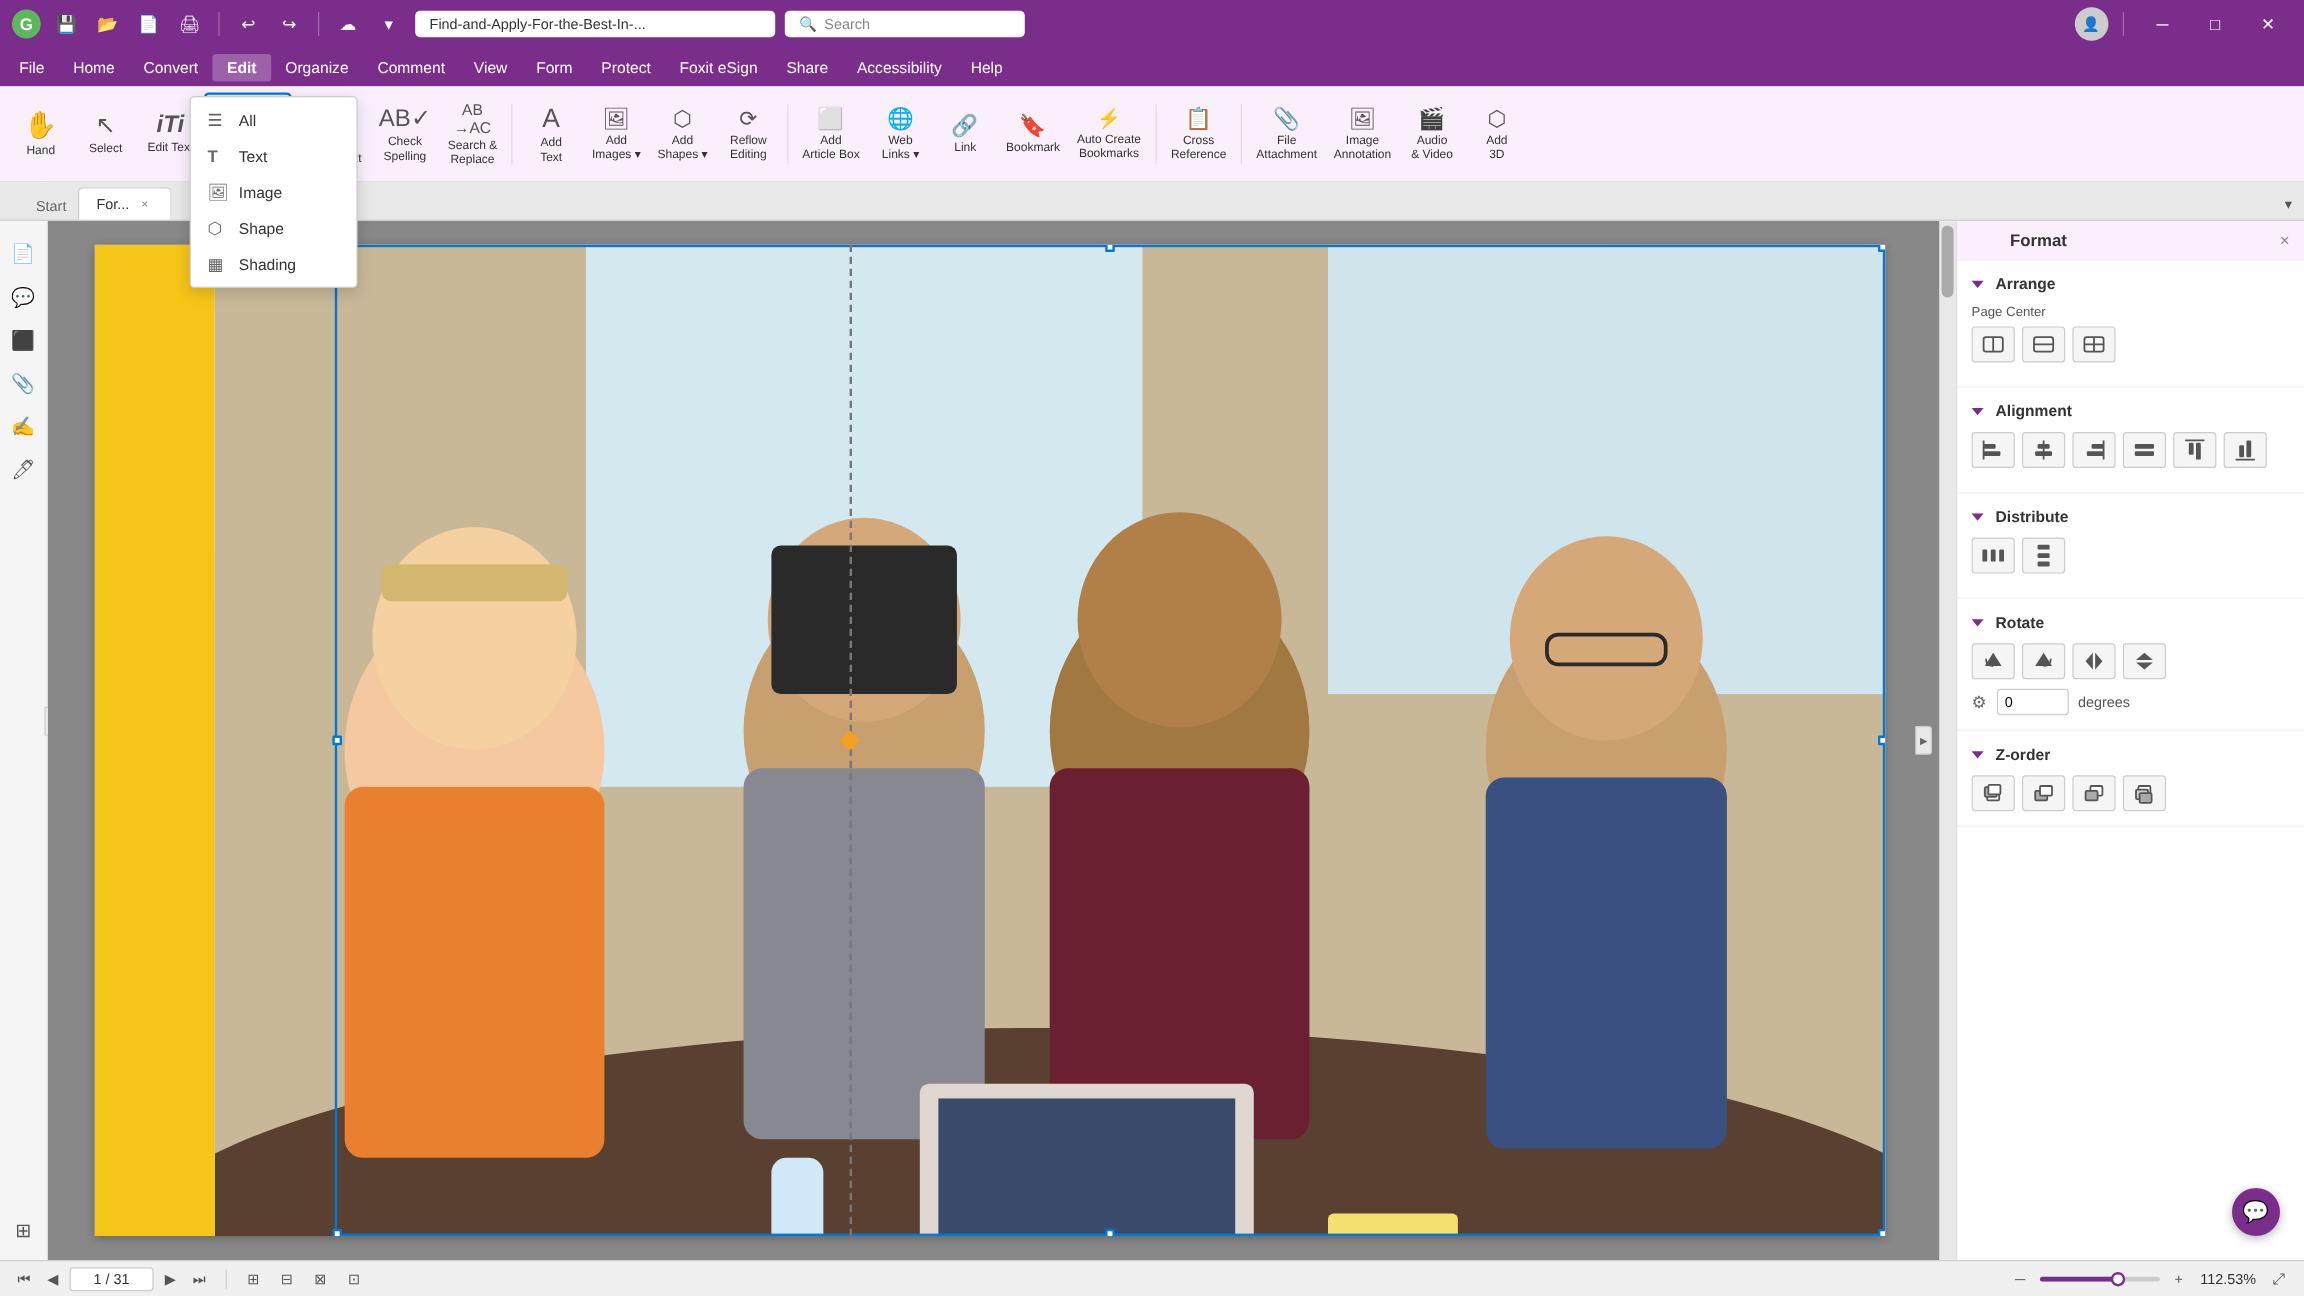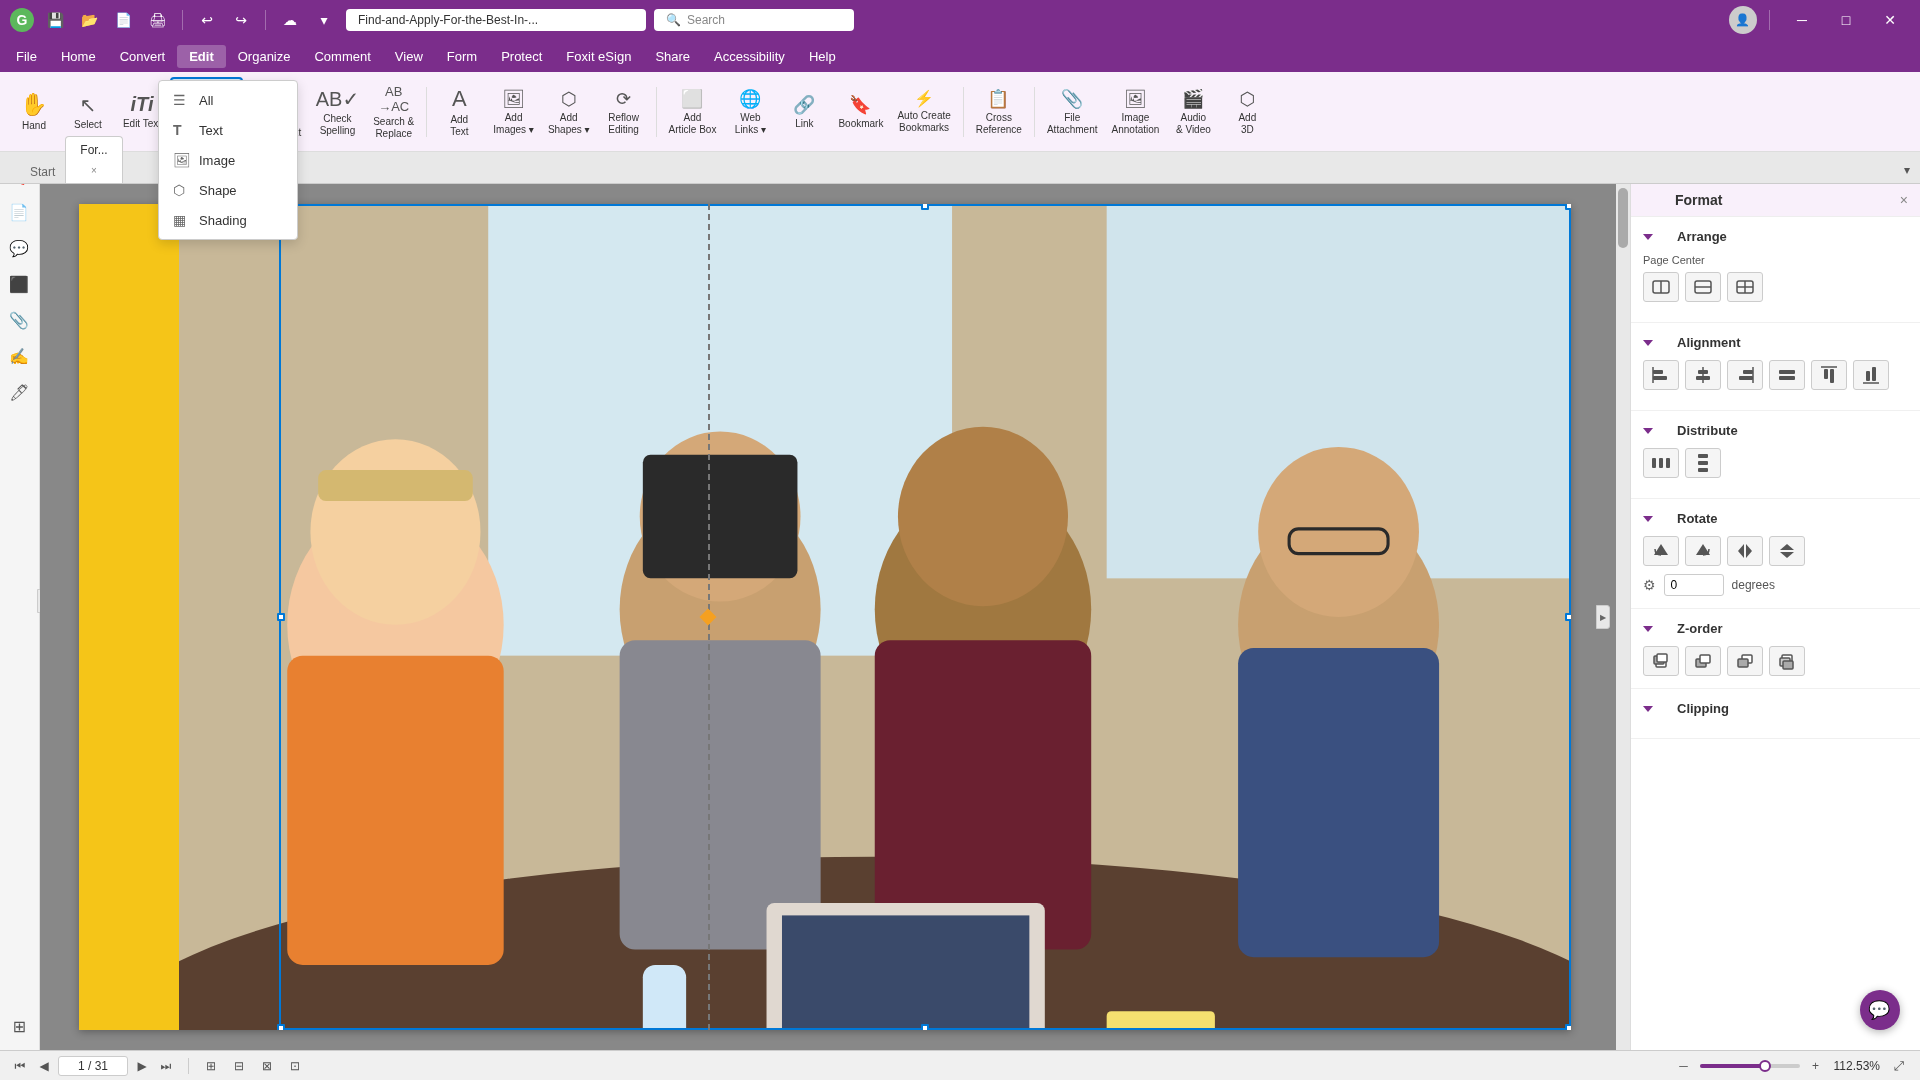--- a/index.html
+++ b/index.html
@@ -184,21 +184,20 @@
       align-items: center;
       gap: 6px;
       padding: 6px 14px;
       background: white;
       border: 1px solid #ccc;
       border-bottom: none;
       border-radius: 4px 4px 0 0;
       cursor: pointer;
       font-size: 12px;
       color: #333;
-      flex-direction: column;
     }
     .tab .close-tab {
       width: 14px; height: 14px;
       display: flex; align-items: center; justify-content: center;
       border-radius: 50%;
       color: #888;
       font-size: 10px;
     }
 
     
@@ -295,21 +294,21 @@
       color: #888;
       font-size: 14px;
     }
     .panel-section {
       padding: 12px;
       border-bottom: 1px solid #f0f0f0;
     }
     .section-header {
       display: flex;
       align-items: center;
-      gap: 20px;
+      gap: 6px;
       margin-bottom: 10px;
       font-size: 13px;
       font-weight: 600;
       color: #333;
     }
     .sub-label {
       font-size: 11px;
       color: #555;
       margin-bottom: 6px;
     }
@@ -889,26 +888,20 @@
           <svg width="20" height="20" viewBox="0 0 20 20">
               <rect x="5" y="4" width="10" height="8" rx="1" fill="white" stroke="#555" stroke-width="1.5"></rect>
               <rect x="3" y="7" width="10" height="8" rx="1" fill="#ccc" stroke="#555" stroke-width="1.5"></rect>
               <rect x="6" y="10" width="10" height="8" rx="1" fill="#aaa" stroke="#555" stroke-width="1.5"></rect>
             </svg>
         </div>
       </div>
     </div>
 
 
-    <div class="panel-section">
-      <div class="section-header">
-        <span class="collapse-triangle"></span>
-        <span>Clipping</span>
-      </div>
-    </div>
   </div>
 </div>
 
 <div class="statusbar">
   <div class="status-nav">
     <div class="status-nav-btn">⏮</div>
     <div class="status-nav-btn">◀</div>
     <div class="page-input">
       <span>1</span>
       <span> / </span>

